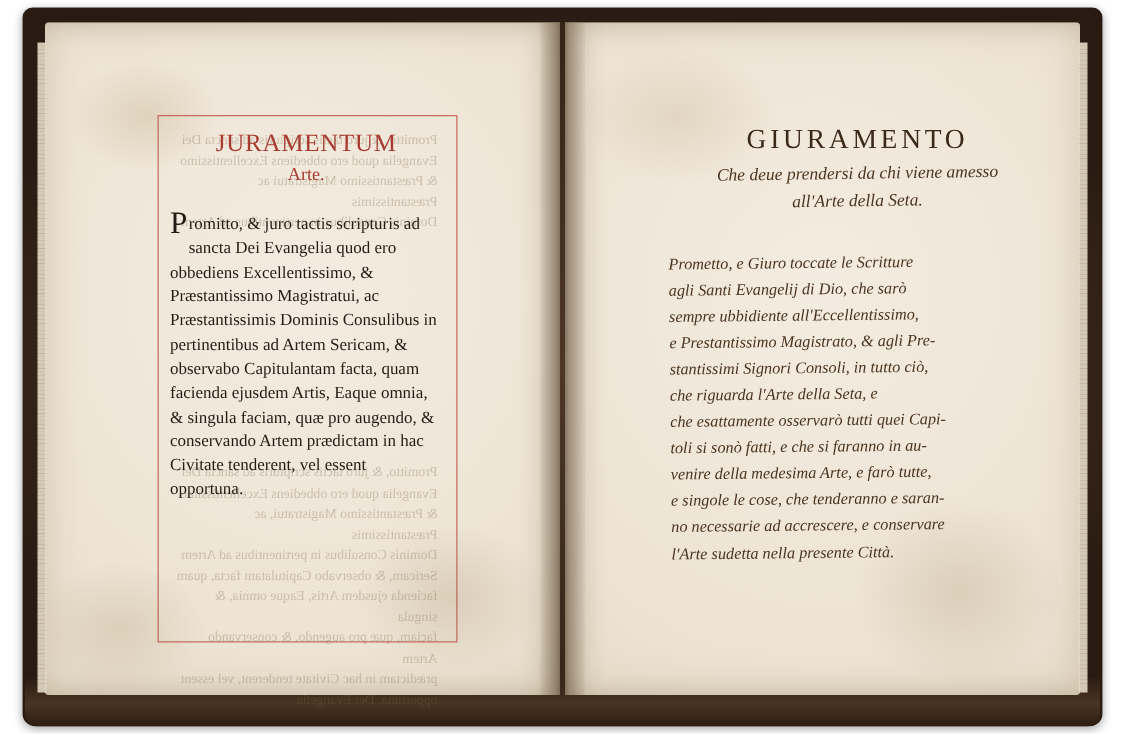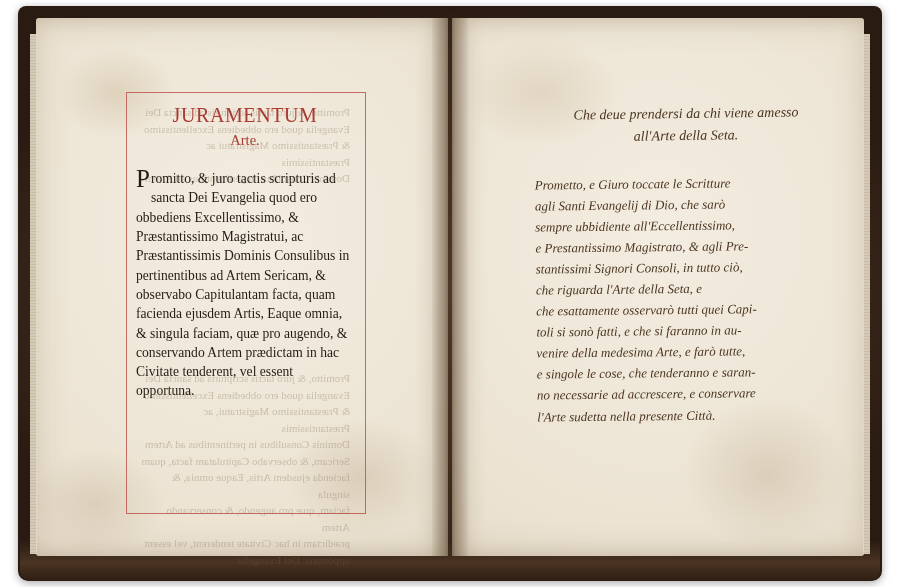--- a/index.html
+++ b/index.html
@@ -253,20 +253,21 @@
 
       <div class="latin-block">
         <div class="latin-title">JURAMENTUM</div>
         <div class="latin-subtitle">Arte.</div>
         <div class="latin-body">
           <span class="dropcap">P</span><span>romitto, &amp; juro tactis scripturis ad sancta Dei Evangelia quod ero obbediens Excellentissimo, &amp; Præstantissimo Magistratui, ac Præstantissimis Dominis Consulibus in pertinentibus ad Artem Sericam, &amp; observabo Capitulantam facta, quam facienda ejusdem Artis, Eaque omnia, &amp; singula faciam, quæ pro augendo, &amp; conservando Artem prædictam in hac Civitate tenderent, vel essent opportuna.</span>
         </div>
       </div>
 
       <div class="ital-block">
+        <div class="ital-title">GIURAMENTO</div>
         <div class="ital-sub">Che deue prendersi da chi viene amesso</div>
         <div class="ital-sub" style="margin-top:2px;">all'Arte della Seta.</div>
         <div class="ital-body">
           <span class="line">Prometto, e Giuro toccate le Scritture</span>
           <span class="line">agli Santi Evangelij di Dio, che sarò</span>
           <span class="line">sempre ubbidiente all'Eccellentissimo,</span>
           <span class="line">e Prestantissimo Magistrato, &amp; agli Pre-</span>
           <span class="line">stantissimi Signori Consoli, in tutto ciò,</span>
           <span class="line">che riguarda l'Arte della Seta, e</span>
           <span class="line">che esattamente osservarò tutti quei Capi-</span>

